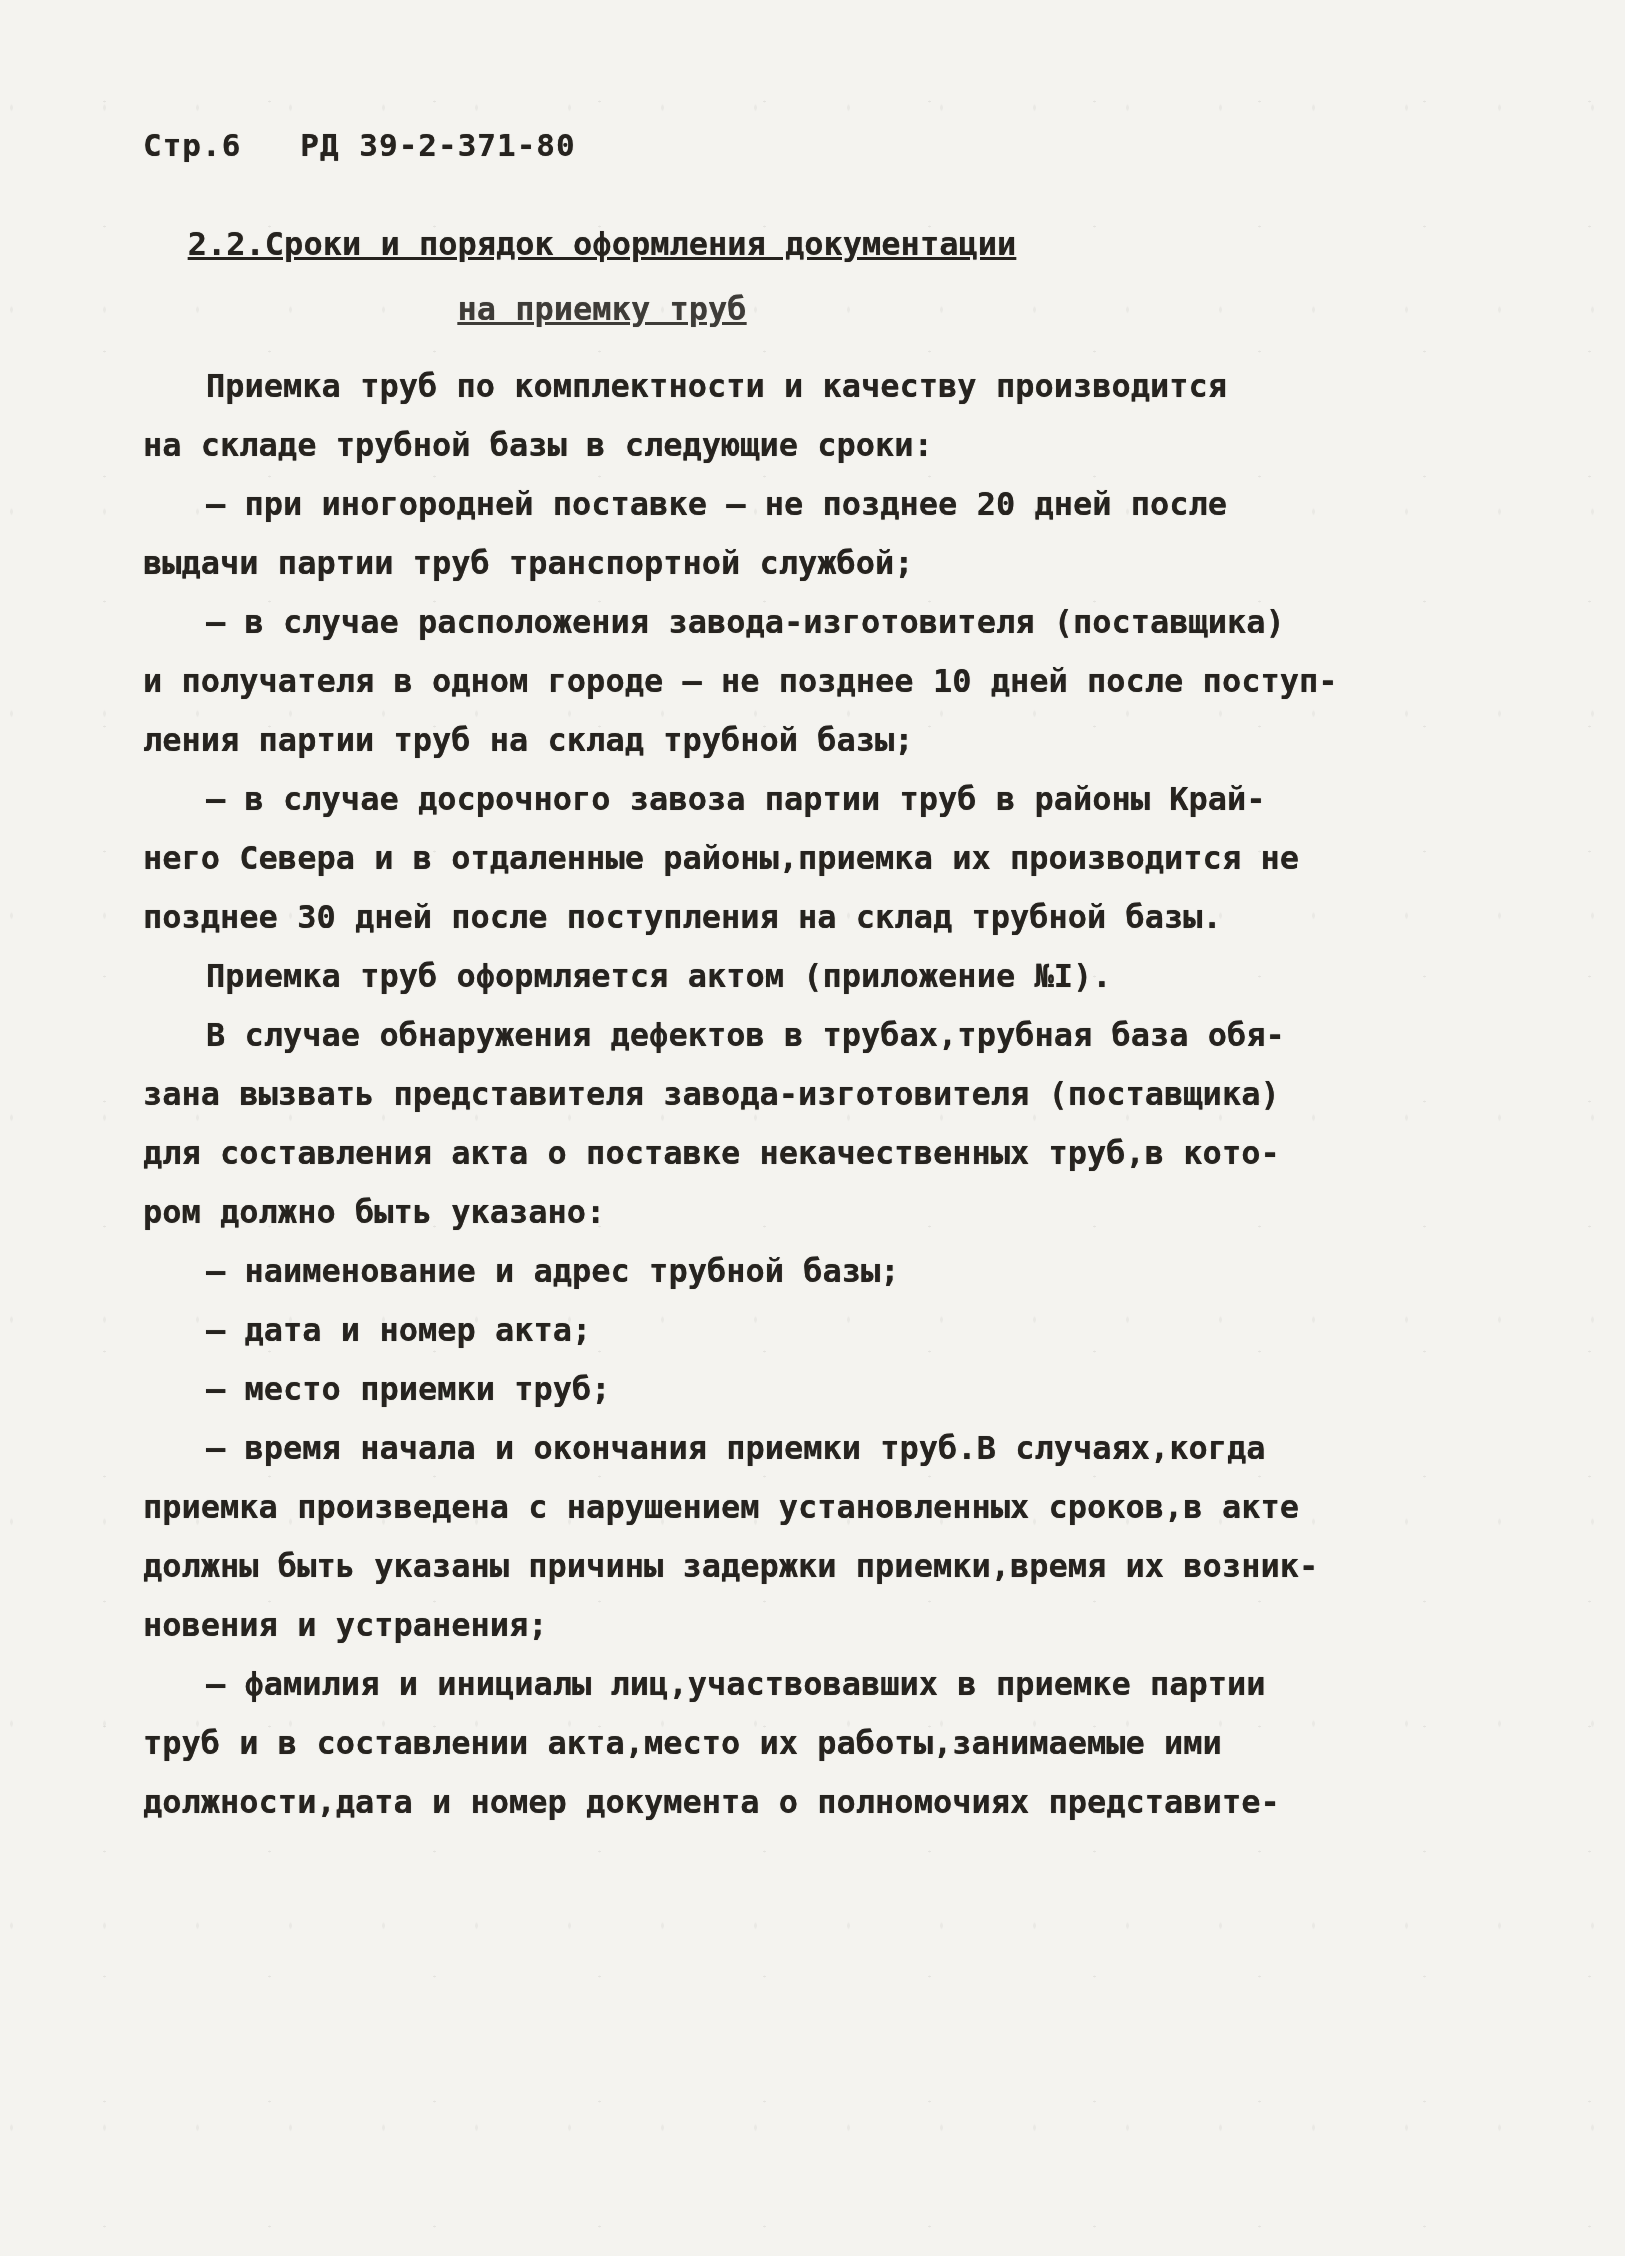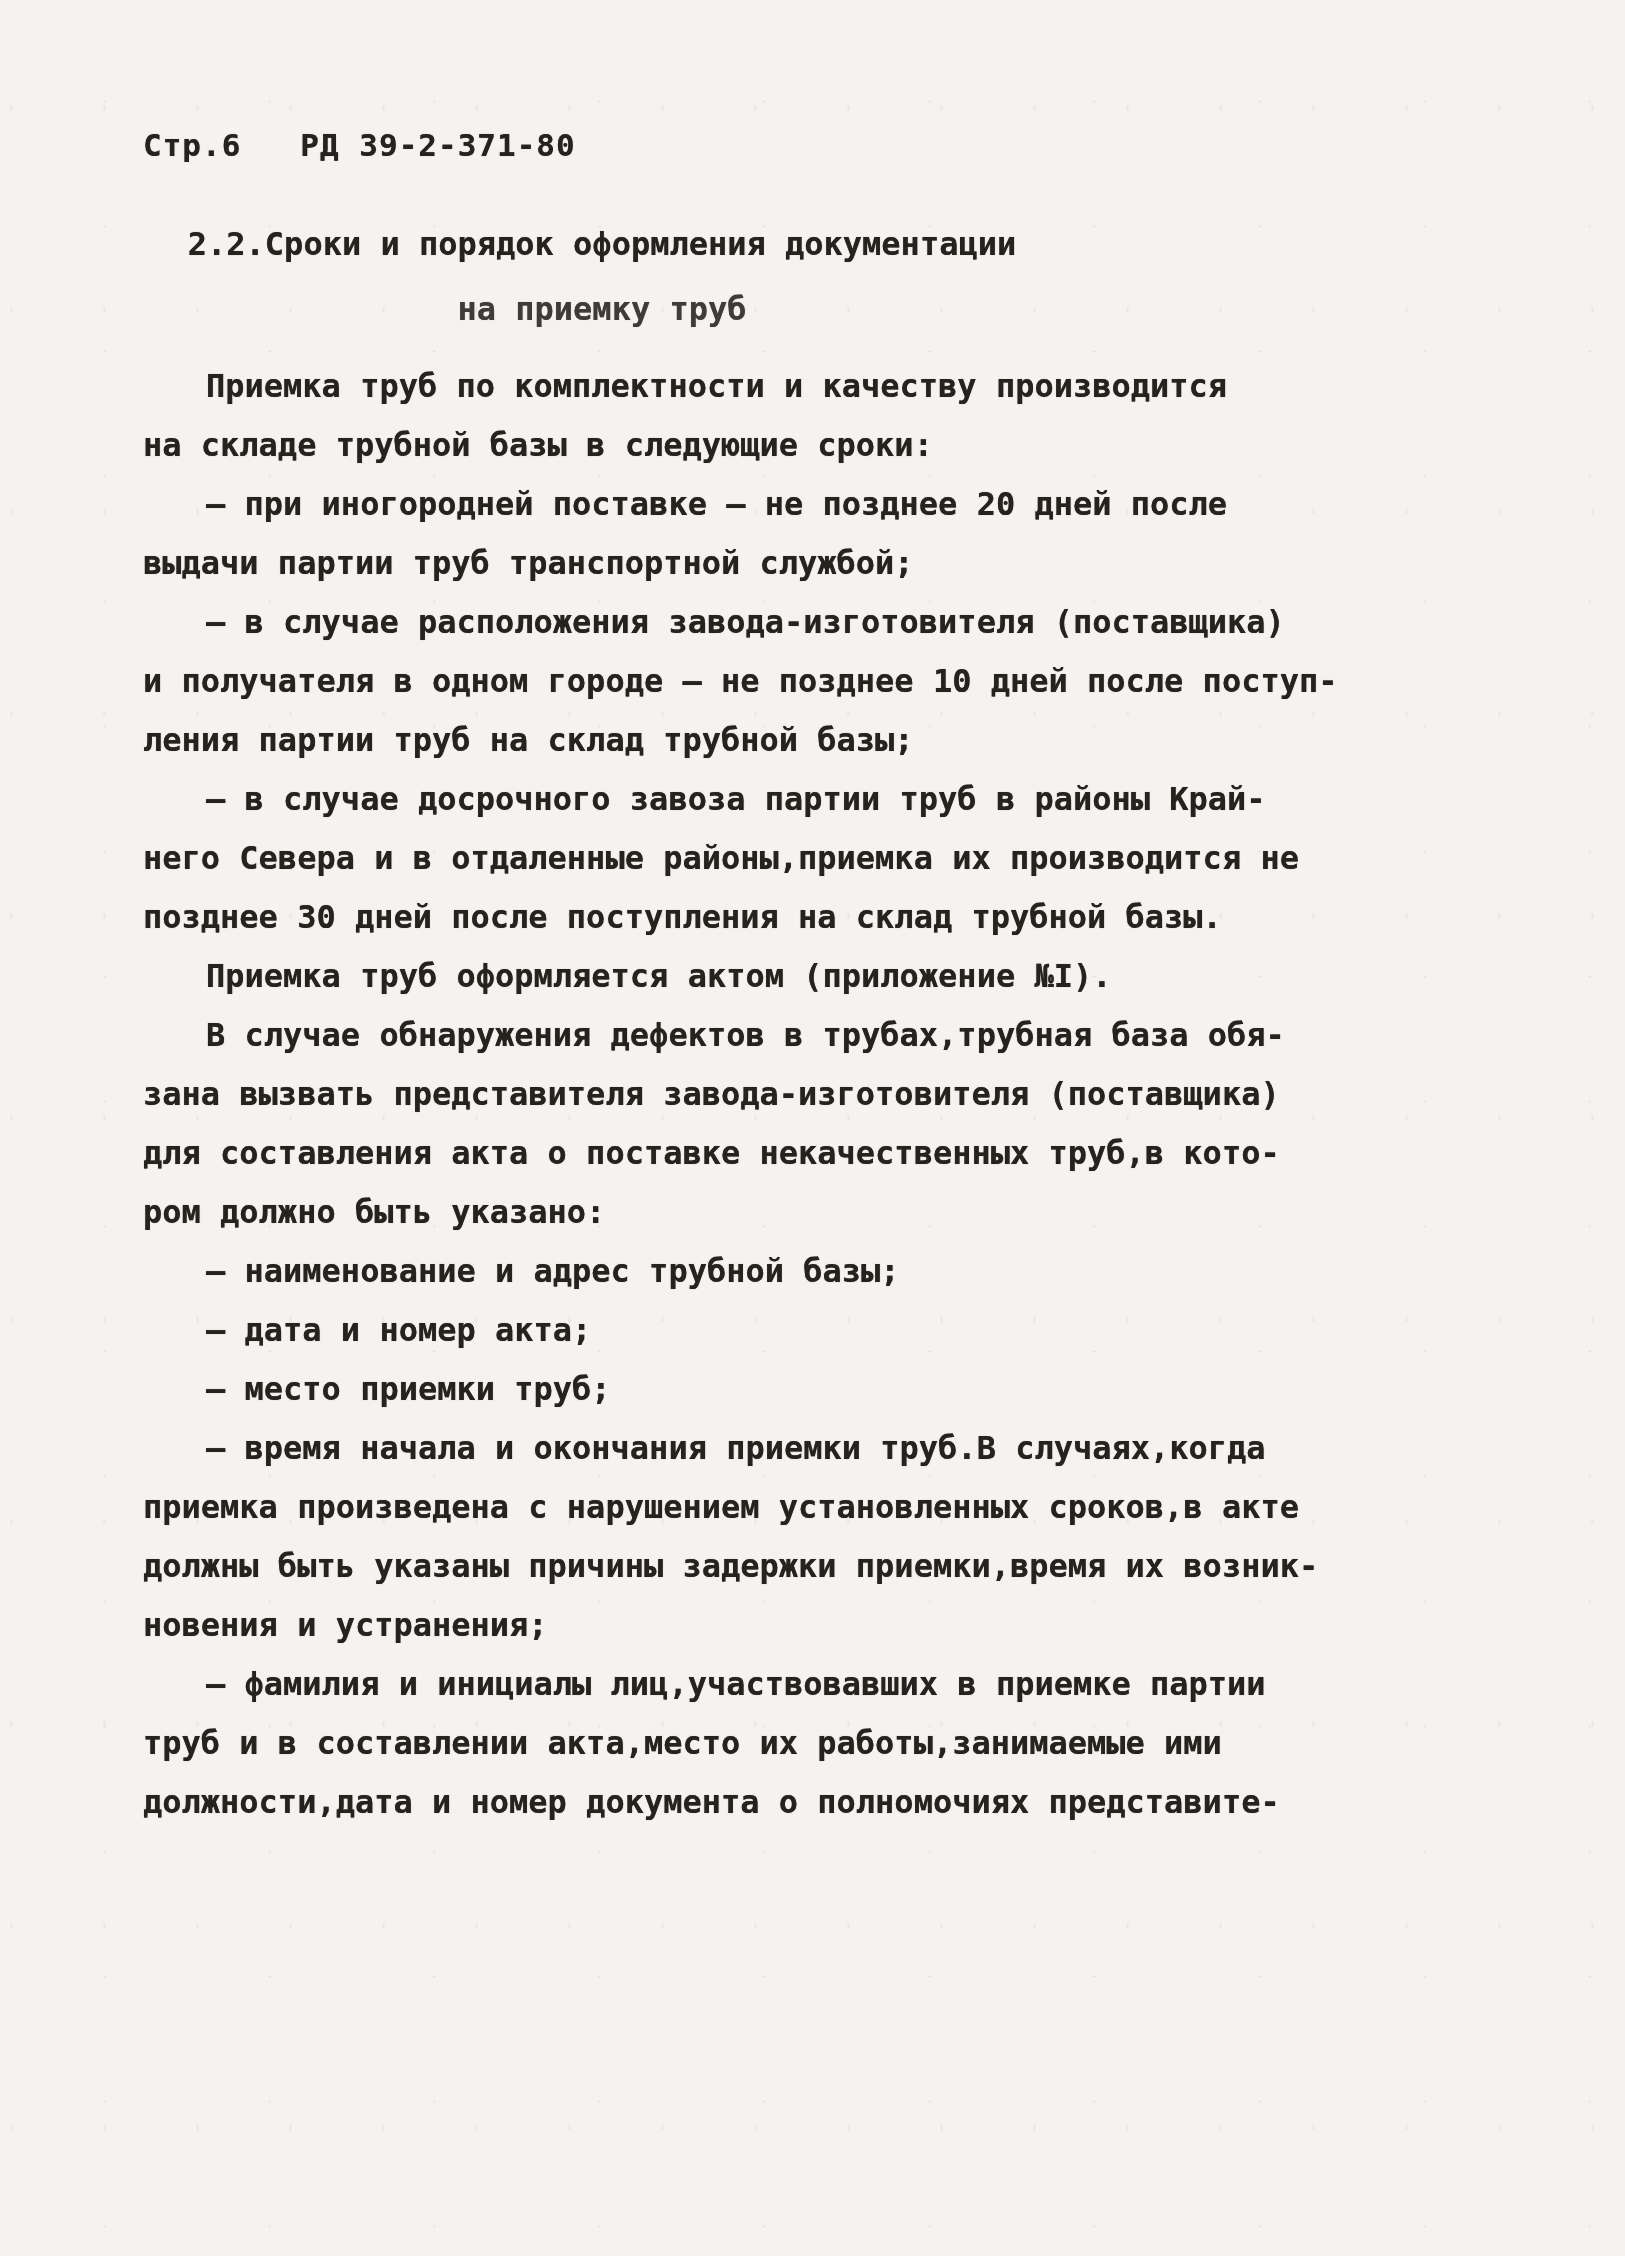--- a/index.html
+++ b/index.html
@@ -43,20 +43,21 @@
     margin-right: 59px;
   }
   .title-block {
     margin-top: 48px;
     width: 918px;
     text-align: center;
     font-size: 32px;
     font-weight: 700;
     line-height: 65px;
     text-shadow: 0 0 0.7px rgba(30,28,24,0.7);
+    text-decoration: underline;
   }
   .title-block .t2 {
     opacity: 0.88;
   }
   .doc-body {
     margin-top: 15.3px;
     font-size: 32px;
     font-weight: 700;
     line-height: 59px;
     text-shadow: 0 0 0.7px rgba(30,28,24,0.7);

